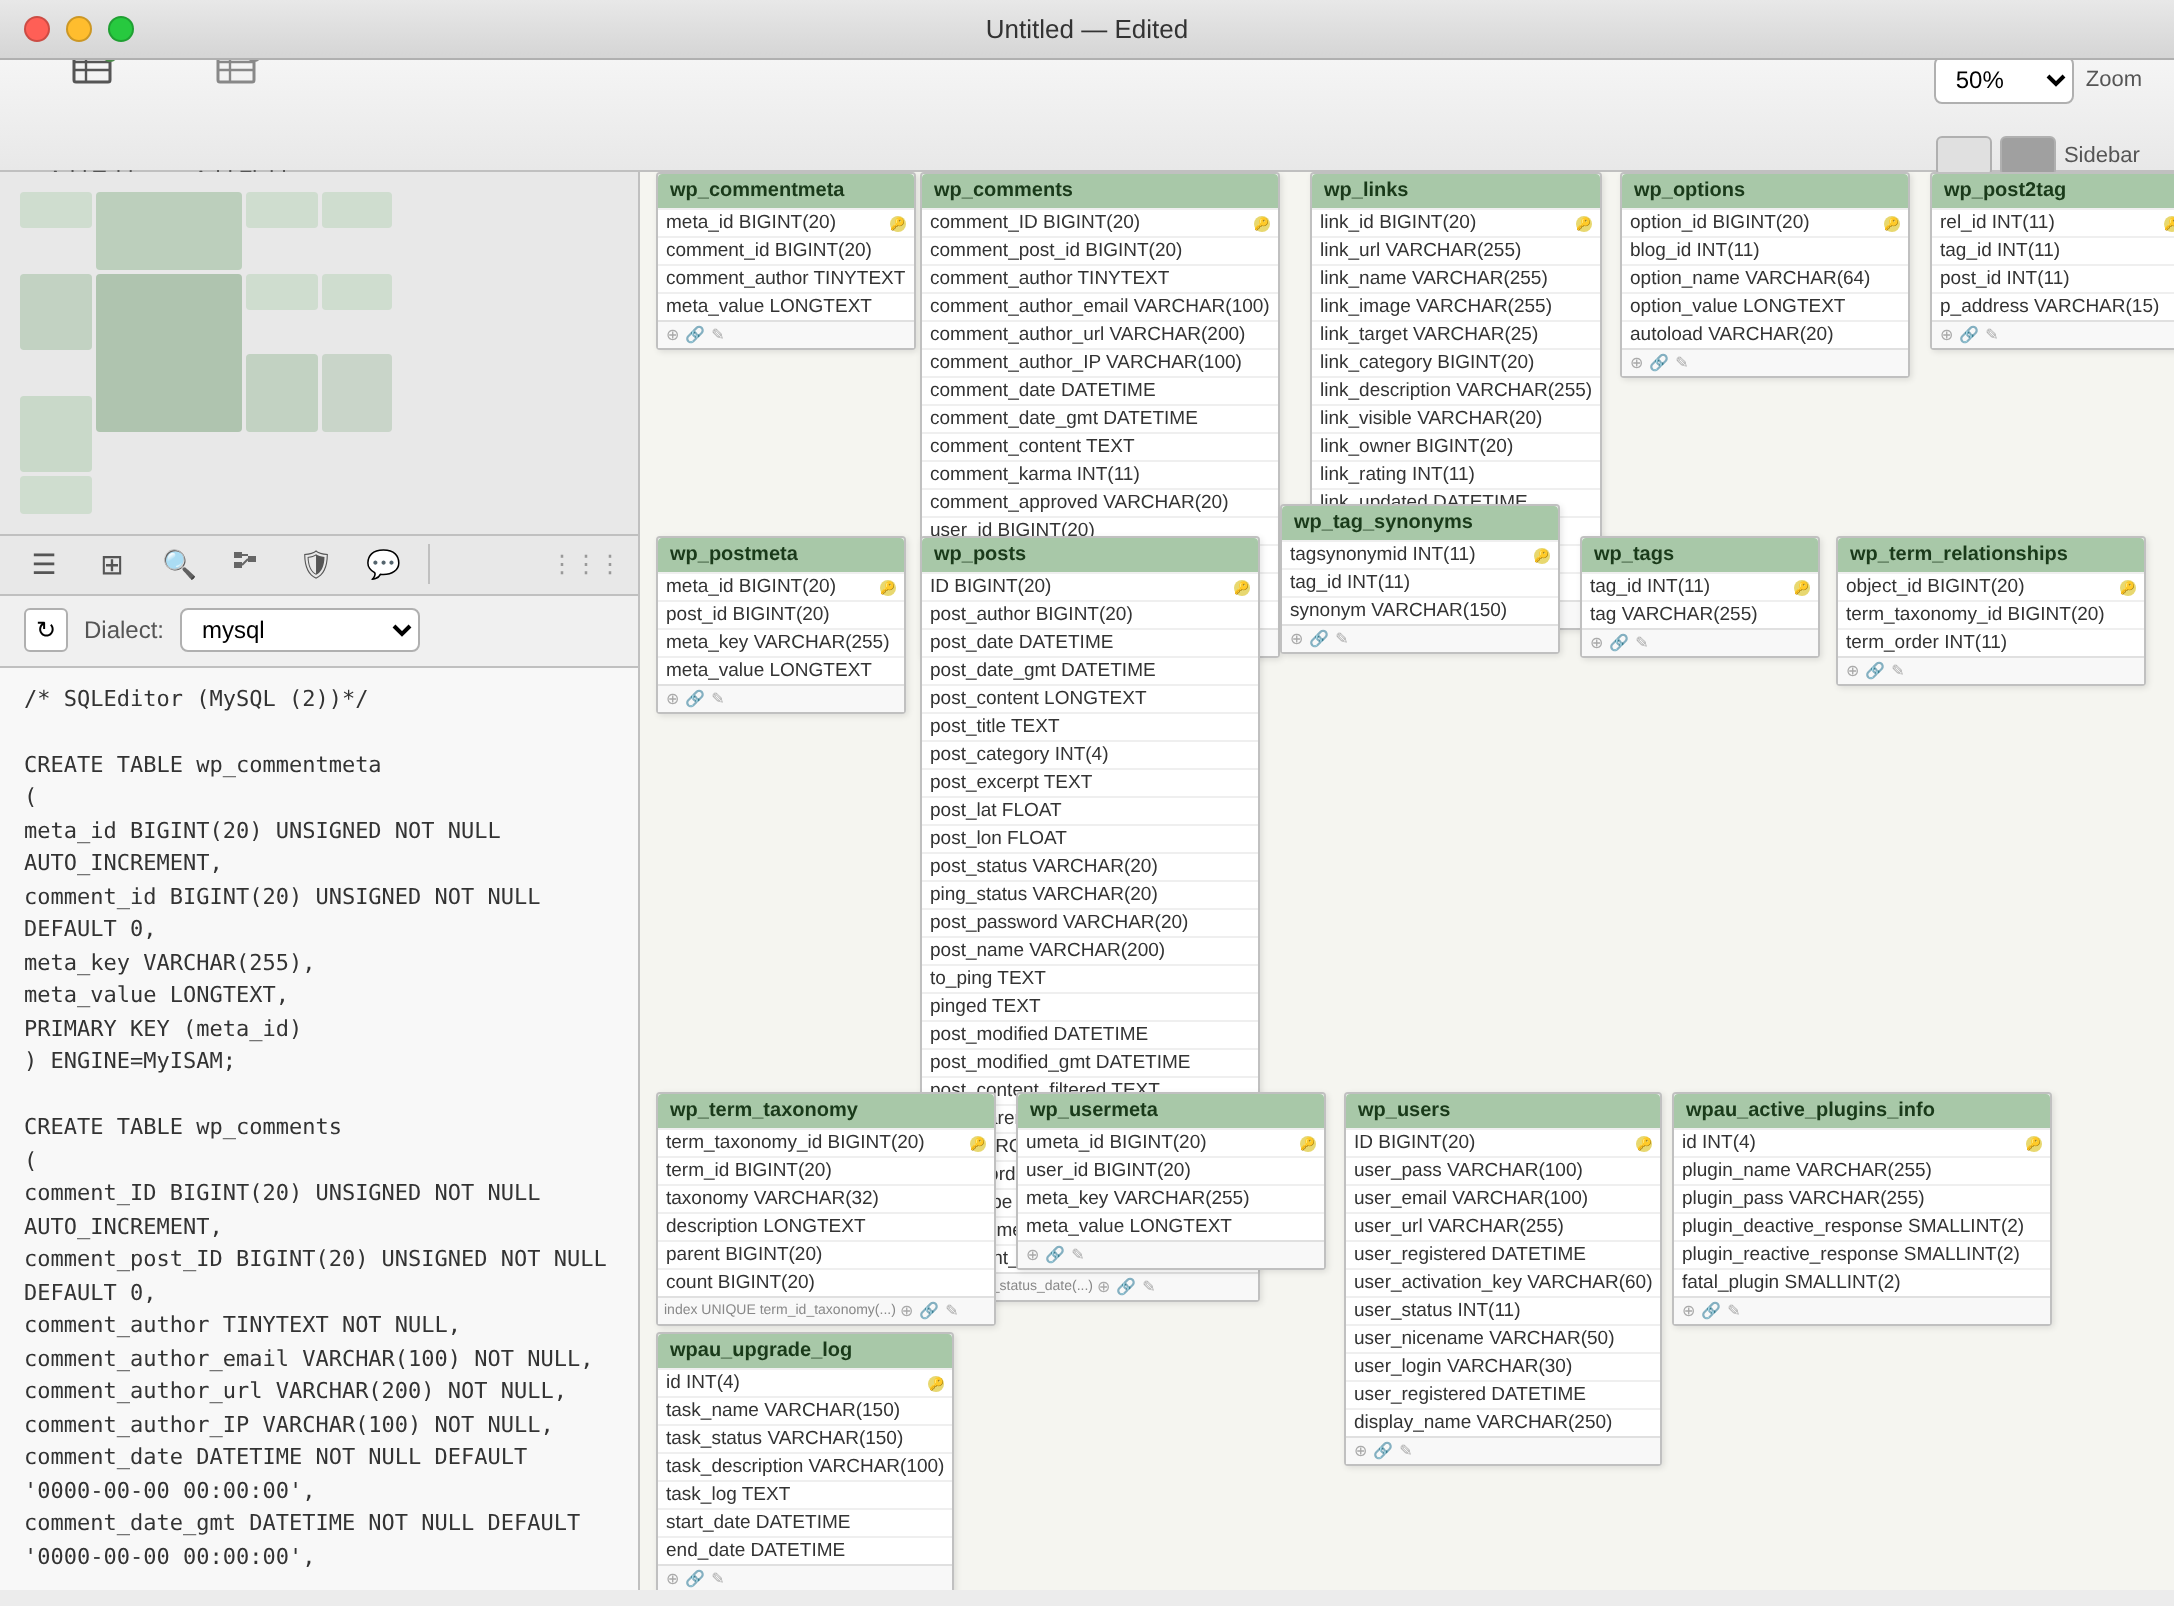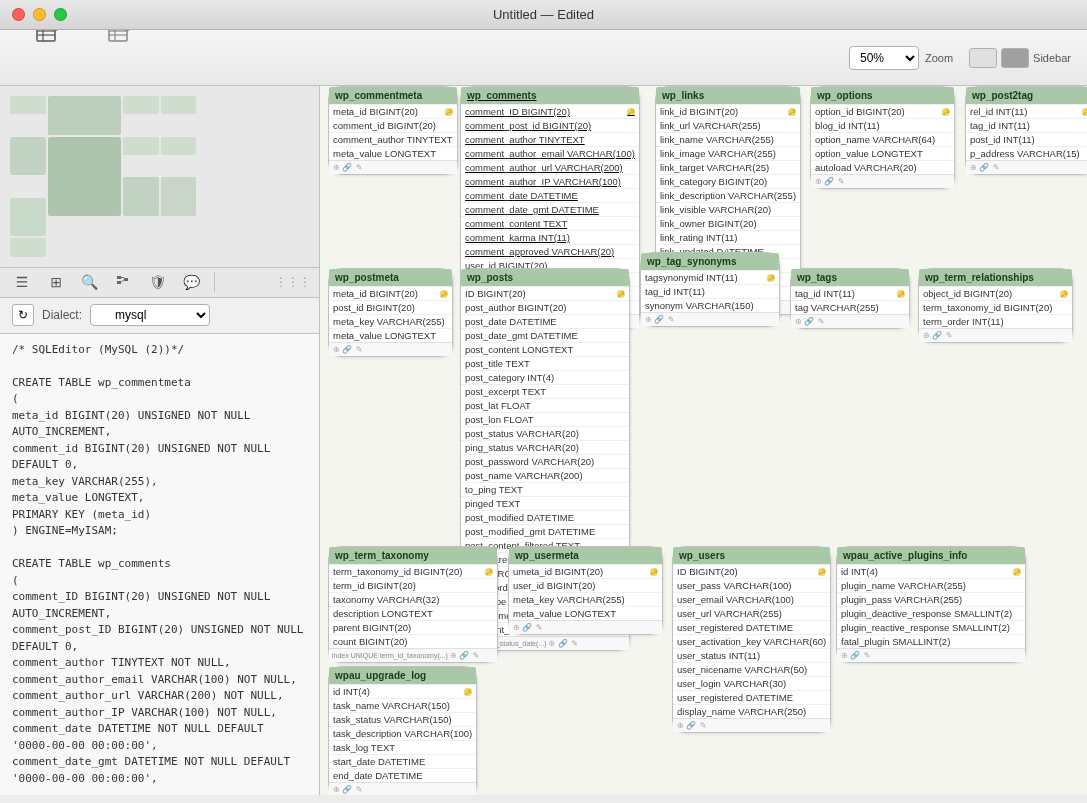--- a/index.html
+++ b/index.html
@@ -70,20 +70,21 @@
     .toolbar-label {
       font-size: 11px;
       color: #555;
       margin-top: 32px;
     }
     .toolbar-right {
       margin-left: auto;
       display: flex;
       align-items: center;
       gap: 16px;
+      flex-direction: column;
     }
     .zoom-control {
       display: flex;
       align-items: center;
       gap: 6px;
     }
     .zoom-select {
       background: white;
       border: 1px solid #b0b0b0;
       border-radius: 4px;
@@ -201,21 +202,21 @@
       font-size: 12px;
     }
     .dialect-label {
       font-size: 12px;
       color: #555;
     }
     .dialect-select {
       background: white;
       border: 1px solid #b0b0b0;
       border-radius: 4px;
-      padding: 2px 20px;
+      padding: 2px 6px;
       font-size: 12px;
       width: 120px;
     }
     .sql-content {
       flex: 1;
       overflow-y: auto;
       padding: 8px 12px;
       font-family: 'Courier New', Courier, monospace;
       font-size: 11px;
       color: #333;
@@ -238,21 +239,21 @@
       position: relative;
       width: 780px;
       height: 780px;
     }
 
     
     .db-table {
       position: absolute;
       background: white;
       border: 1px solid #c0c0c0;
-      border-radius: 13px;
+      border-radius: 2px;
       font-size: 10px;
       min-width: 130px;
       box-shadow: 1px 1px 3px rgba(0,0,0,0.1);
     }
     .db-table-header {
       background: #a8c8a8;
       padding: 3px 6px;
       font-weight: bold;
       font-size: 10px;
       color: #1a3a1a;
@@ -458,21 +459,21 @@
           </div>
         <div class="db-table-footer">
           <div class="db-table-footer-icons">
             <span class="footer-icon">⊕</span>
               <span class="footer-icon">🔗</span>
               <span class="footer-icon">✎</span>
           </div>
         </div>
       </div>
 
-      <div class="db-table" style="left:140px;top:0px;min-width:180px;text-decoration:underline;">
+      <div class="db-table" style="left:140px;top:0px;min-width:180px;">
         <div class="db-table-header">wp_comments</div>
         <div class="db-table-row">
             <span class="field-name">comment_ID BIGINT(20)</span>
             <span class="field-icon key">🔑</span>
           </div>
         <div class="db-table-row">
             <span class="field-name">comment_post_id BIGINT(20)</span>
           </div>
         <div class="db-table-row">
             <span class="field-name">comment_author TINYTEXT</span>

